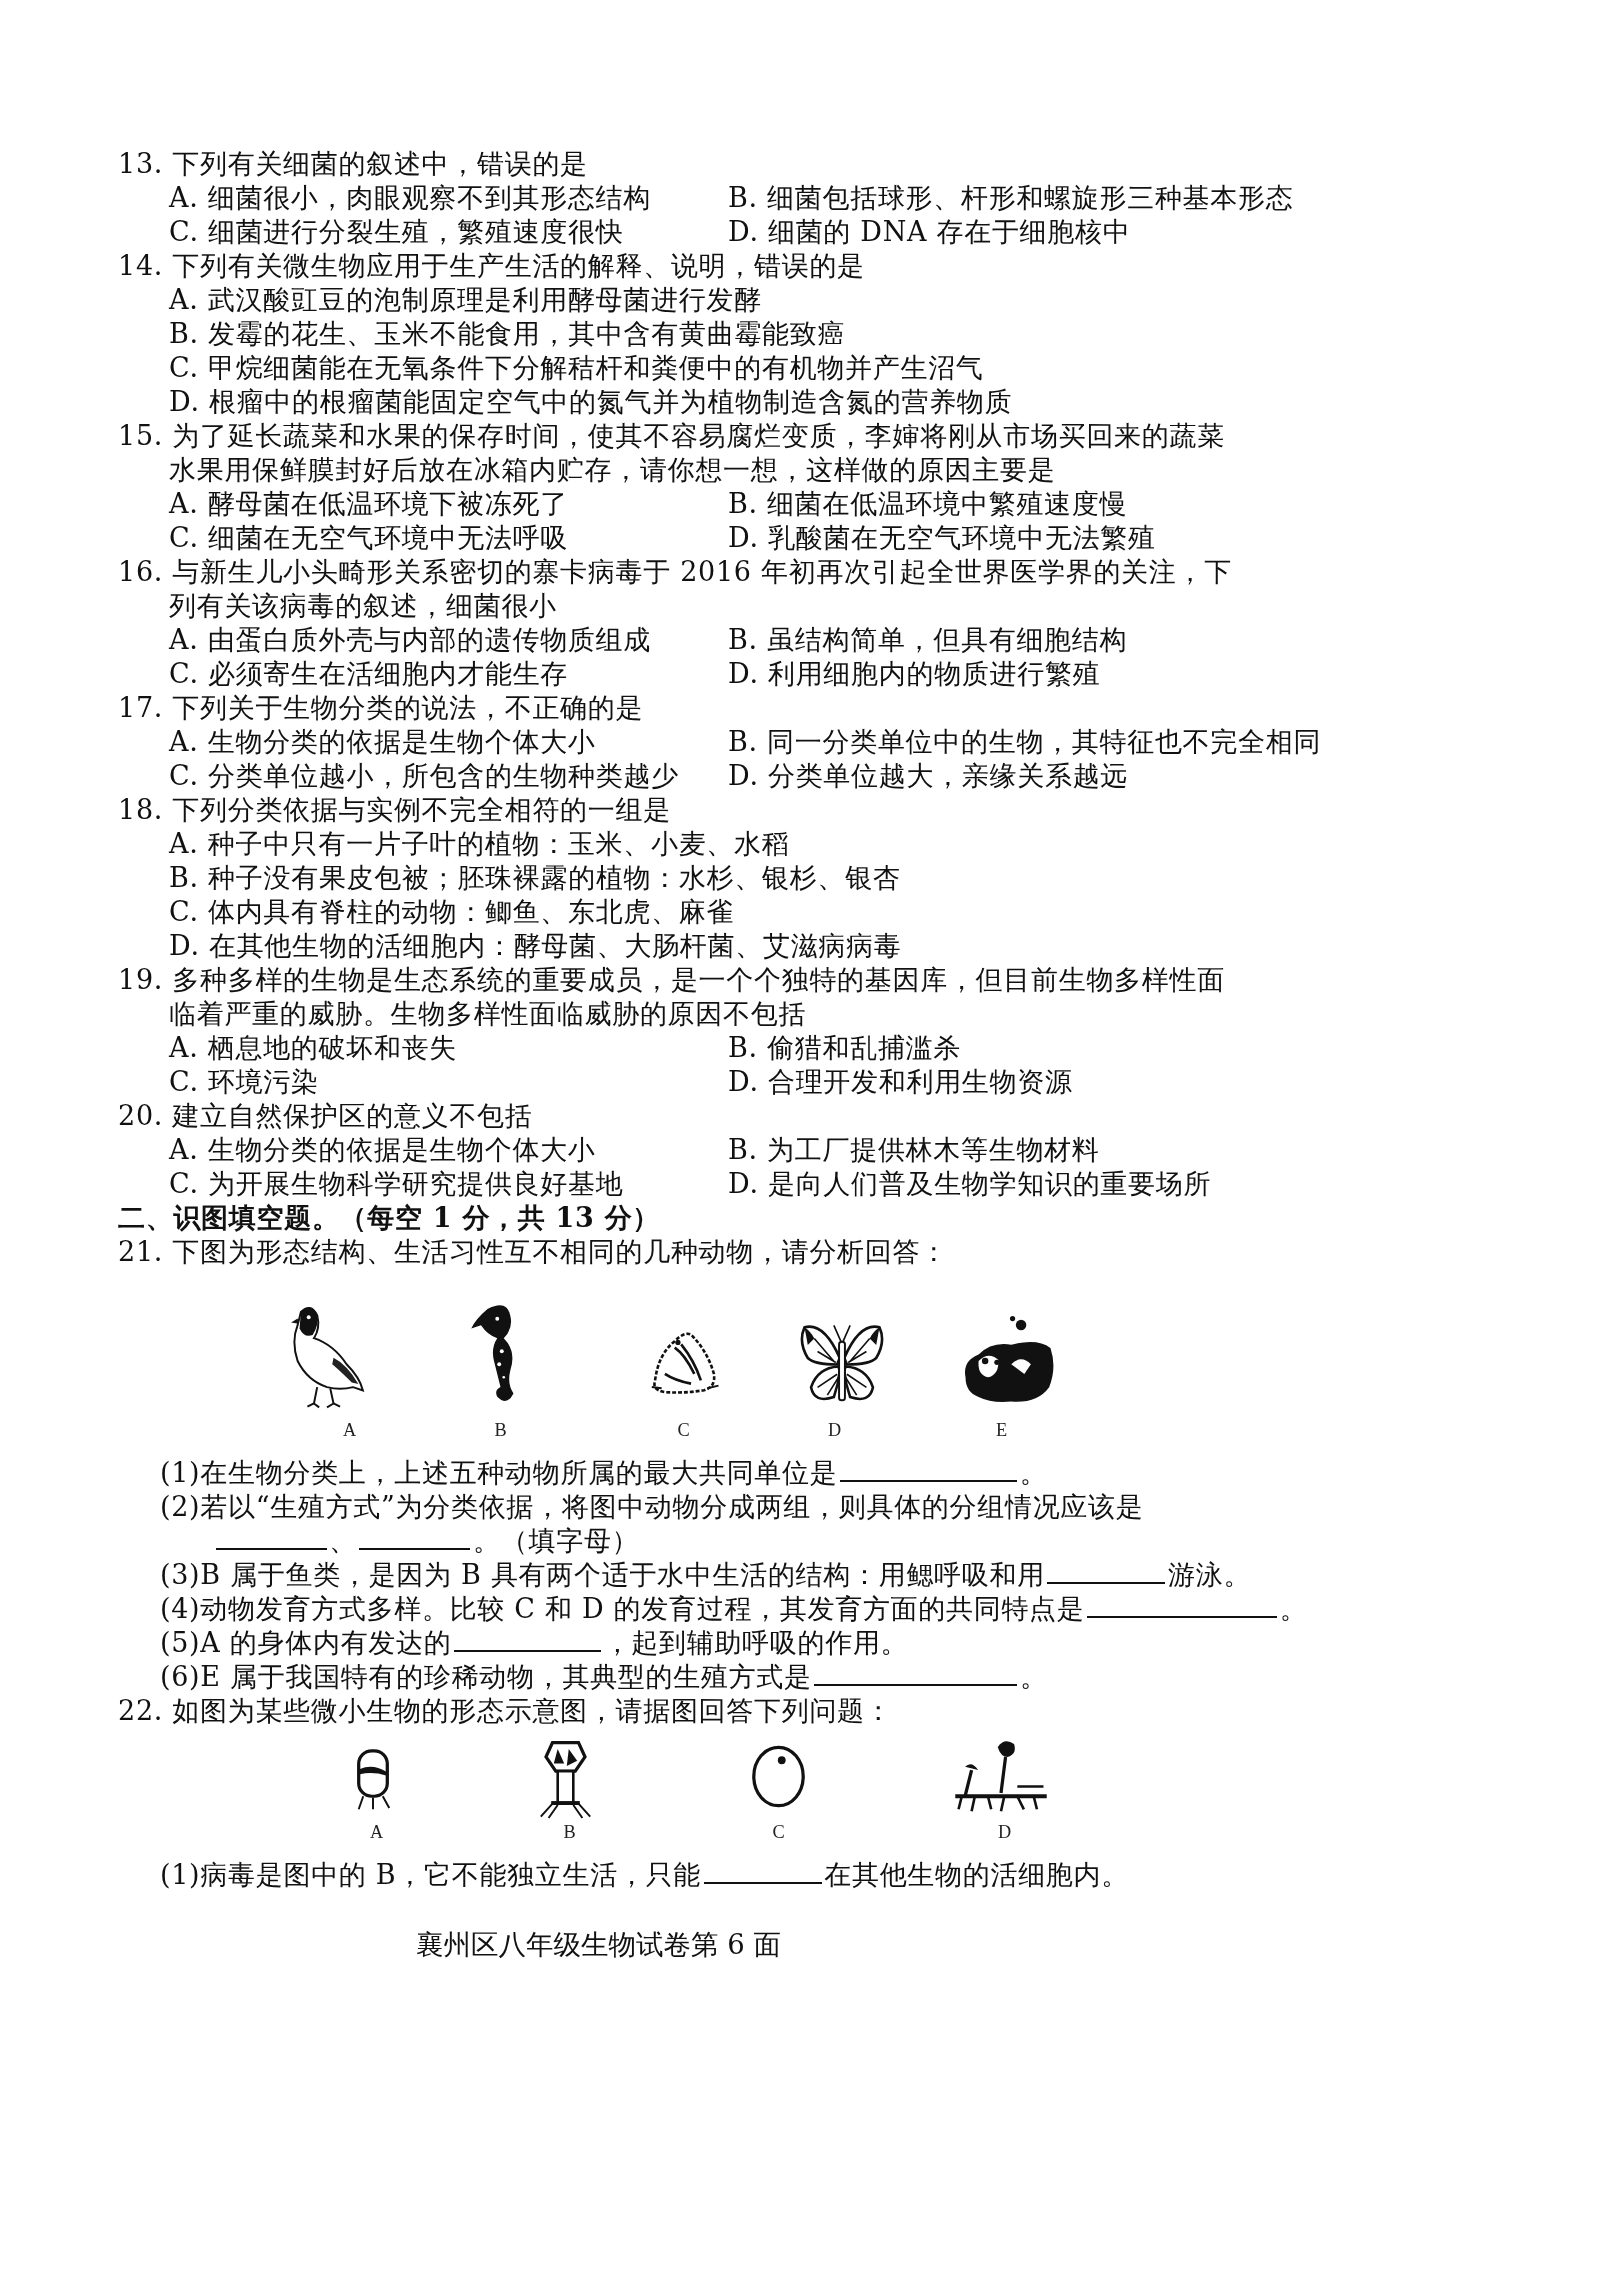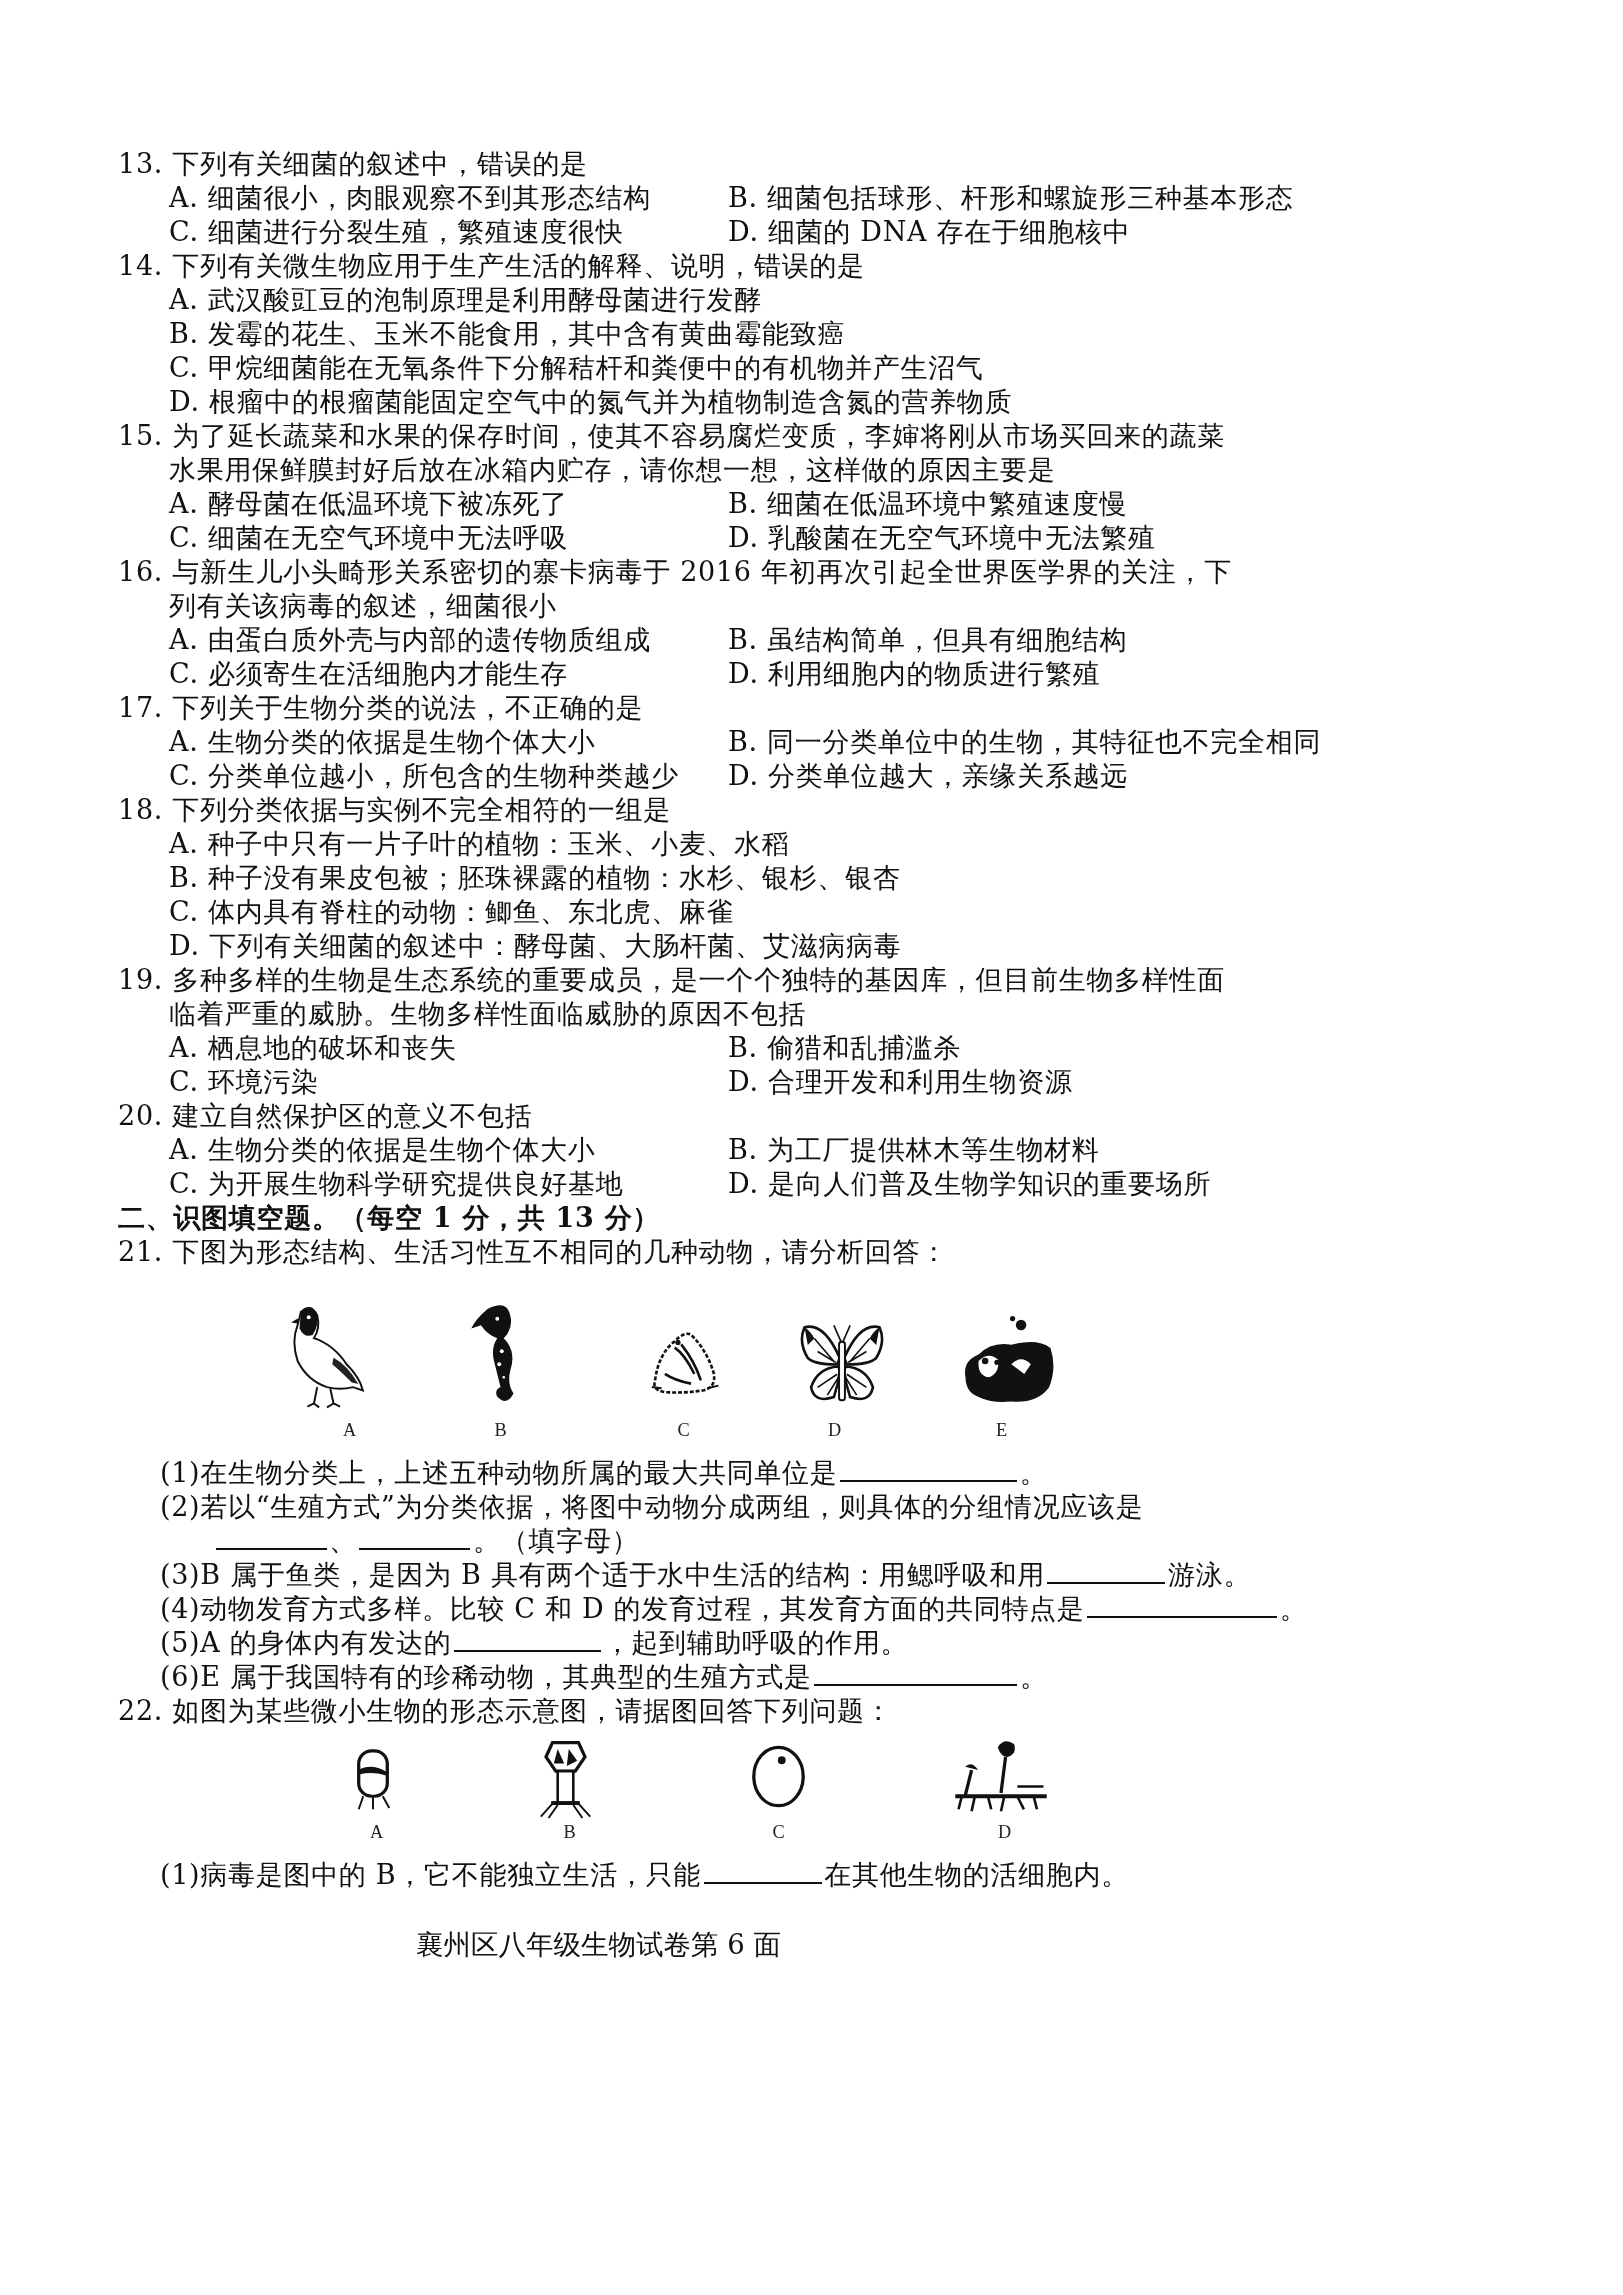--- a/index.html
+++ b/index.html
@@ -65,21 +65,21 @@
   <div class="line q" style="top:691px">17. 下列关于生物分类的说法，不正确的是</div>
   <div class="line opt" style="top:725px">A. 生物分类的依据是生物个体大小</div>
   <div class="line optB" style="top:725px">B. 同一分类单位中的生物，其特征也不完全相同</div>
   <div class="line opt" style="top:759px">C. 分类单位越小，所包含的生物种类越少</div>
   <div class="line optB" style="top:759px">D. 分类单位越大，亲缘关系越远</div>
 
   <div class="line q" style="top:793px">18. 下列分类依据与实例不完全相符的一组是</div>
   <div class="line opt" style="top:827px">A. 种子中只有一片子叶的植物：玉米、小麦、水稻</div>
   <div class="line opt" style="top:861px">B. 种子没有果皮包被；胚珠裸露的植物：水杉、银杉、银杏</div>
   <div class="line opt" style="top:895px">C. 体内具有脊柱的动物：鲫鱼、东北虎、麻雀</div>
-  <div class="line opt" style="top:929px">D. 下列有关细菌的叙述中：酵母菌、大肠杆菌、艾滋病病毒</div>
+  <div class="line opt" style="top:929px">D. 在其他生物的活细胞内：酵母菌、大肠杆菌、艾滋病病毒</div>
 
   <div class="line q" style="top:963px">19. 多种多样的生物是生态系统的重要成员，是一个个独特的基因库，但目前生物多样性面</div>
   <div class="line qcont" style="top:997px">临着严重的威胁。生物多样性面临威胁的原因不包括</div>
   <div class="line opt" style="top:1031px">A. 栖息地的破坏和丧失</div>
   <div class="line optB" style="top:1031px">B. 偷猎和乱捕滥杀</div>
   <div class="line opt" style="top:1065px">C. 环境污染</div>
   <div class="line optB" style="top:1065px">D. 合理开发和利用生物资源</div>
 
   <div class="line q" style="top:1099px">20. 建立自然保护区的意义不包括</div>
   <div class="line opt" style="top:1133px">A. 生物分类的依据是生物个体大小</div>

